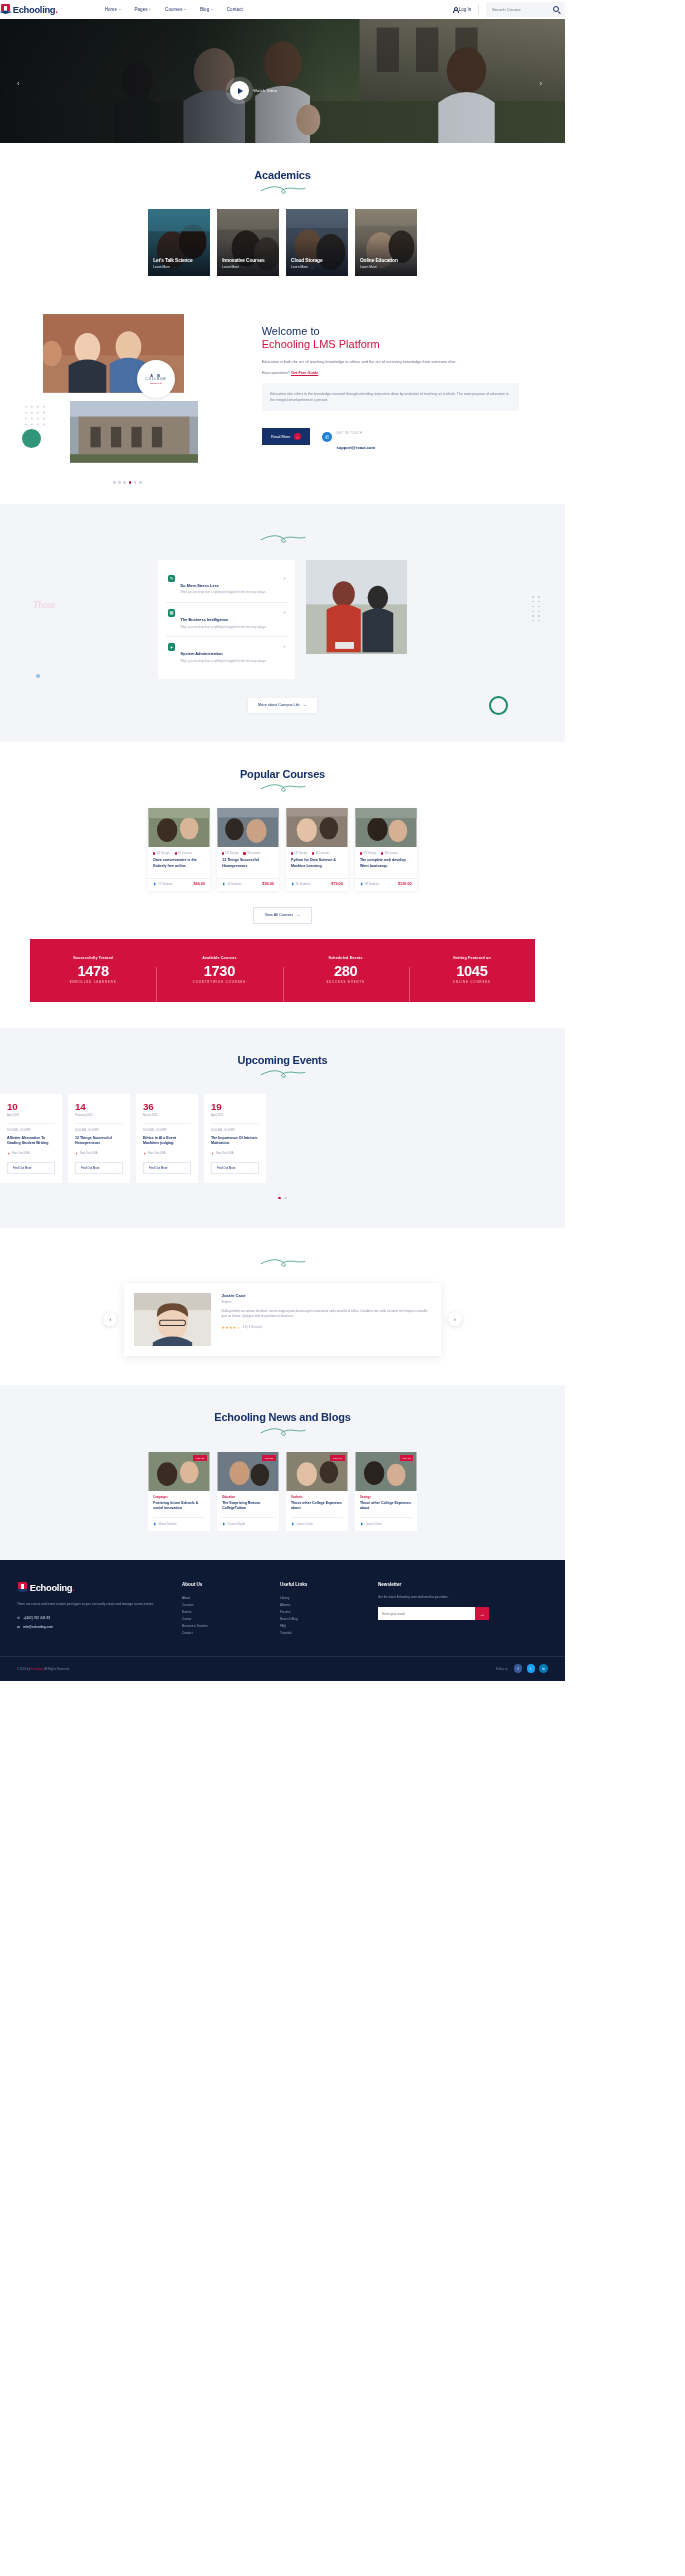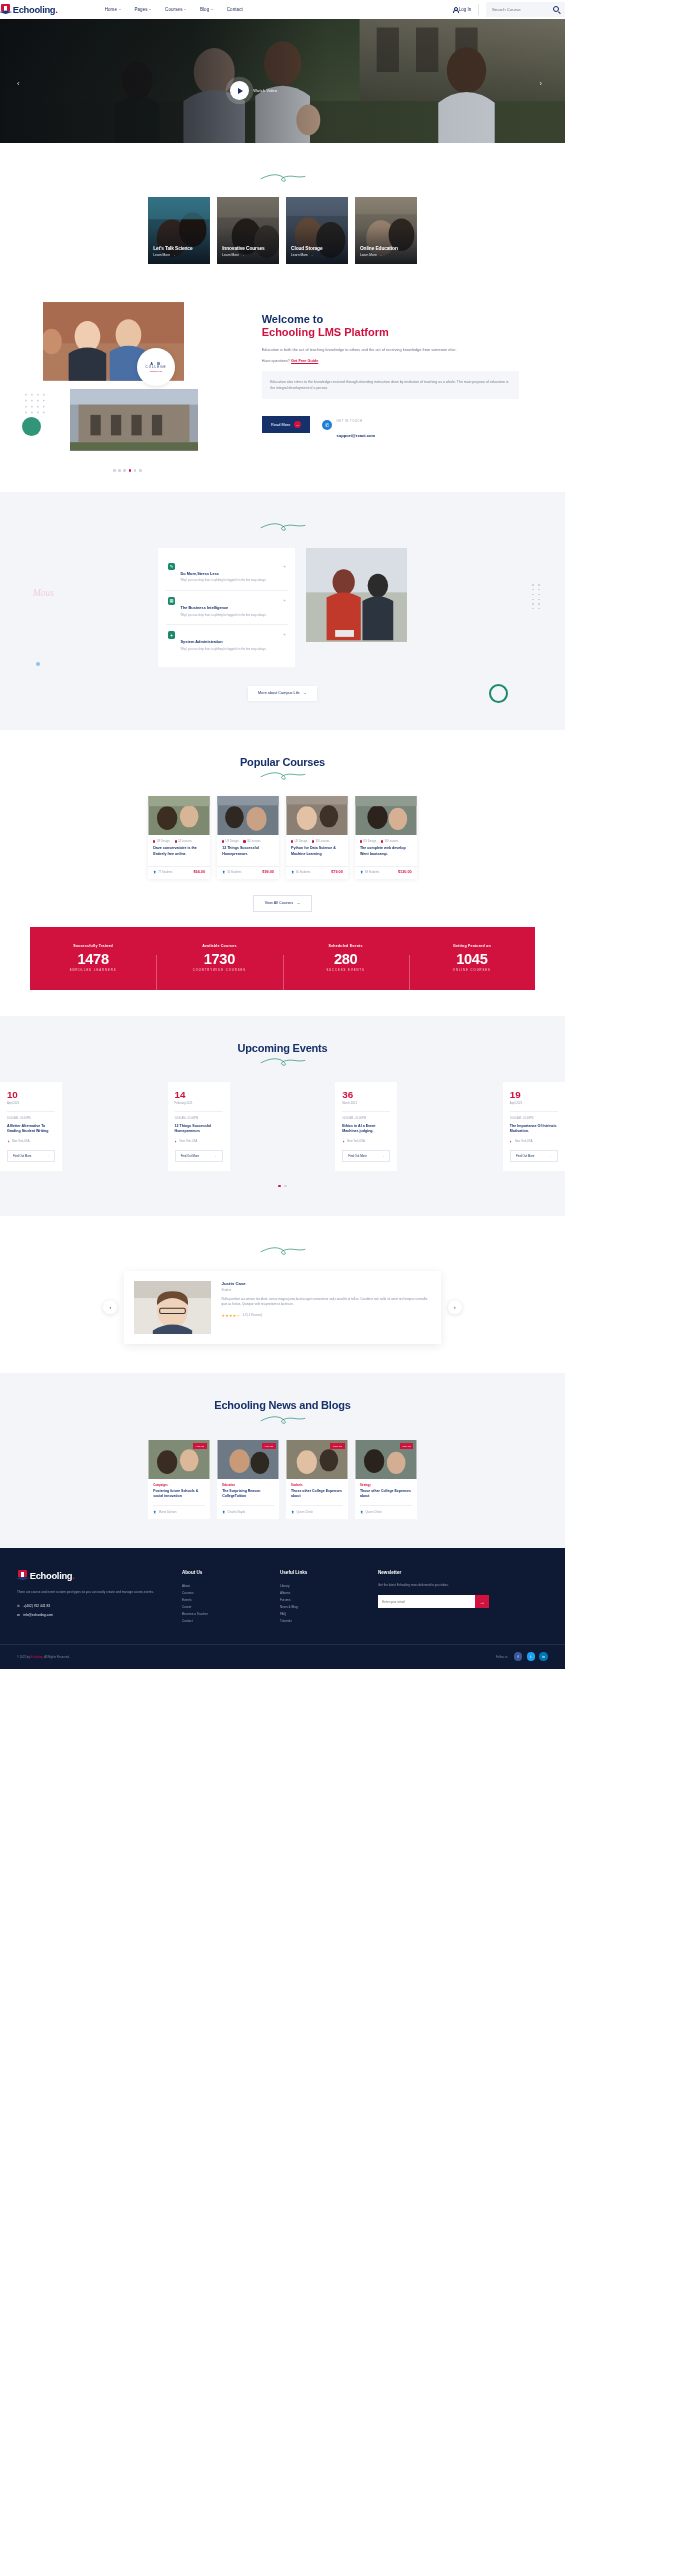--- a/index.html
+++ b/index.html
@@ -78,21 +78,21 @@
   .medal-inner{ text-align:center; line-height:1.1;}
   .medal-t1{font-size:3.8px;color:#16306a;font-weight:bold;letter-spacing:1.7px;}
   .medal-t2{font-size:3.1px;color:#16306a;letter-spacing:0.9px;}
   .medal-t3{font-size:2.2px;color:#d1123f;}
   .dotgrid { position:absolute; left:6.9px; top:96px; width:26px; height:22px;}
   .green-circ{ position:absolute; left:5.1px; top:120px; width:19px;height:19px;border-radius:50%;background:#1b8a6b;opacity:.9;}
   .carousel-dots{ position:absolute; left:96px; bottom:-3.4px; display:flex; gap:2.6px;}
   .cdot{width:2.6px;height:2.6px;border-radius:50%;background:#cfd4e0;}
   .cdot.on{background:#d1123f;}
   .wel-right { width:257px; padding-top:15.4px;}
-  .wel-kicker{ font-size:11px; font-weight:bold; color:#16306a; line-height:1.25;}
+  .wel-kicker{ font-size:11px; font-weight:normal; color:#16306a; line-height:1.25;}
   .wel-kicker .red{ color:#d1123f; display:block;}
   .wel-p{ font-size:3.9px; color:#6d738a; line-height:1.75; margin-top:6.9px; }
   .wel-q{ font-size:3.8px; color:#6d738a; margin-top:5.1px;}
   .wel-q a{ color:#d1123f; font-weight:bold; text-decoration:underline;}
   .wel-box{ background:#f5f6fa; padding:7.7px 8.6px; margin-top:8.6px; font-size:3.5px; color:#7b8098; line-height:1.8;}
   .wel-cta{ display:flex; align-items:center; gap:12px; margin-top:10.3px;}
   .btn-primary{ background:#16306a; color:#fff; font-size:3.9px; padding:5.1px 9.4px; display:inline-flex; align-items:center; gap:3.4px;}
   .btn-primary .arrowc{ width:6.9px;height:6.9px;border-radius:50%;background:#d1123f;display:inline-flex;align-items:center;justify-content:center;font-size:3.4px;}
   .call-blk{ display:flex; align-items:center; gap:4.3px;}
   .call-ic{ width:10.3px;height:10.3px;border-radius:50%;background:#1f7fd6;color:#fff;display:flex;align-items:center;justify-content:center;font-size:5.1px;}
@@ -136,21 +136,21 @@
   
   .stats{ background:#d1123f; height:63px; display:flex; align-items:center; justify-content:center; margin:15.4px auto 0; width:505px;}
   .stat{ flex:1; text-align:center; color:#fff; position:relative;}
   .stat + .stat:before{content:"";position:absolute;left:0;top:10.3px;height:36px;width:0.9px;background:rgba(255,255,255,.28);}
   .stat-lbl{ font-size:3.6px; font-weight:bold; letter-spacing:0.2px;}
   .stat-num{ font-size:14.6px; font-weight:bold; margin-top:2.6px; letter-spacing:-0.3px;}
   .stat-sub{ font-size:2.7px; letter-spacing:1px; opacity:.85; margin-top:2.6px;}
 
   
   .events{ background:#f4f5f9; padding:26px 0 29px;}
-  .events-grid{ display:flex; gap:22px; justify-content:space-between; margin-top:15.4px;}
+  .events-grid{ display:flex; gap:6px; justify-content:flex-start; margin-top:15.4px;}
   .event-card{ width:62px; background:#fff; padding:7.7px 6.9px 8.6px;}
   .ev-day{ font-size:9.8px; font-weight:bold; color:#d1123f; line-height:1;}
   .ev-mon{ font-size:2.8px; color:#9aa0b5; margin-top:1.7px;}
   .ev-time{ font-size:2.6px; color:#9aa0b5; margin-top:6px; border-top:0.9px solid #eef0f5; padding-top:5.1px;}
   .ev-title{ font-size:3.6px; font-weight:bold; color:#16306a; line-height:1.5; margin-top:3.4px;}
   .ev-loc{ font-size:2.7px; color:#9aa0b5; margin-top:5.1px; display:flex; align-items:center; gap:1.7px;}
   .ev-btn{ margin-top:6px; border:0.9px solid #e5e8f0; font-size:2.9px; color:#16306a; padding:3.4px 5.1px; display:flex; justify-content:space-between; align-items:center;}
   .ev-dots{ display:flex; gap:3.4px; justify-content:center; margin-top:13.7px;}
 
   
@@ -291,20 +291,21 @@
     <div class="hero-arrow r">›</div>
     <div class="play-wrap">
       <div class="play-btn">
           <span class="play-tri"></span>
         </div>
       <span class="watch-lbl">Watch Video</span>
     </div>
   </div>
 
   <div class="sec">
+    <div class="sec-title">Academics</div>
     <svg class="squiggle" viewBox="0 0 56 12">
       <path d="M2 8 C14 2, 22 2, 28 6 C33 10, 30 12, 27 10 C24 8, 30 4, 40 5 C46 6, 50 6, 54 5" stroke="#1b8a6b" fill="none" stroke-width="0.8"></path>
     </svg>
     <div class="acad-grid">
       <div class="acad-card">
         <svg width="62" height="67" viewBox="0 0 72 78">
             <rect width="72" height="78" fill="#2a5f70"></rect>
             <ellipse cx="28" cy="48" rx="18" ry="22" fill="#3b2a22"></ellipse>
             <ellipse cx="52" cy="38" rx="16" ry="20" fill="#21160f"></ellipse>
             <rect x="0" y="0" width="72" height="26" fill="#3f8ba0" opacity="0.75"></rect>
@@ -454,21 +455,21 @@
           <span>
             <span class="call-lbl">GET IN TOUCH</span><br>
             <span class="call-val">support@rxact.com</span>
           </span>
         </div>
       </div>
     </div>
   </div>
 
   <div class="campus">
-    <div class="mous">Mous</div>
+    <div class="mous">Those</div>
     <div class="side-dots">
       <i></i>
         <i></i>
         <i></i>
         <i></i>
         <i></i>
         <i></i>
         <i></i>
         <i></i>
         <i></i>

